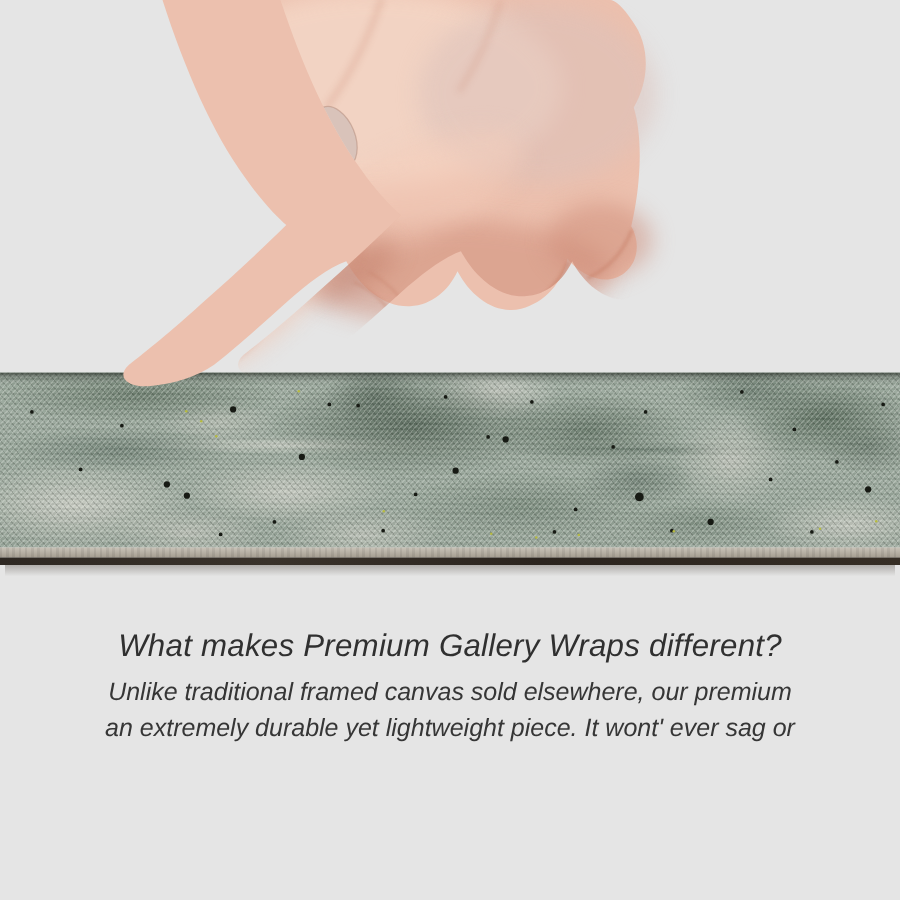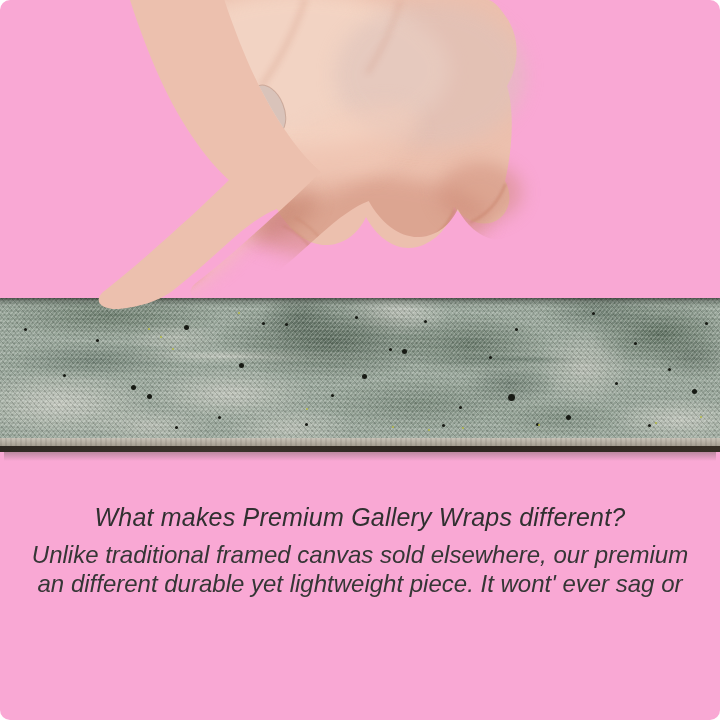--- a/index.html
+++ b/index.html
@@ -1,17 +1,17 @@
 <!DOCTYPE html>
 <html><head>
 <meta charset="utf-8">
 <style>
   html, body { margin: 0; padding: 0; background: #ffffff; }
   body { width: 720px; height: 720px; overflow: hidden; font-family: "Liberation Sans", sans-serif; }
-  .stage { position: relative; width: 720px; height: 720px; background: #f9a8d4; overflow: hidden; border-radius: 10px; }
+  .stage { position: relative; width: 720px; height: 720px; background: #e5e5e5; overflow: hidden; }
 
   
   .hand-svg { position: absolute; top: 0; left: 0; z-index: 3; display: block; }
   .soft { filter: blur(9px); }
   .soft-sm { filter: blur(3px); }
   .soft-line { filter: blur(1.2px); }
   .shade-clip { clip-path: path('M130,0 C148,56 170,106 196,142 C210,162 222,174 229,180 C211,198 186,221 160,244 C138,264 116,282 103,292 C93,301 101,310 119,309 C140,307 158,301 171,292 C188,279 209,260 229,242 C247,226 263,214 277,209 C289,231 308,246 328,245 C346,244 359,232 366,217 C377,238 397,252 417,247 C436,242 450,226 454,207 C467,223 487,229 500,218 C511,209 512,193 505,181 C512,152 515,112 507,86 C520,64 520,36 506,17 C498,5 492,0 488,0 Z'); }
 
   
   .strip { position: absolute; top: 298px; left: 0; width: 720px; height: 154px; z-index: 1; }
@@ -66,21 +66,21 @@
                       linear-gradient(180deg, #c9c3b8 0%, #a49d90 100%); }
   .darkedge { position: absolute; top: 148px; left: 0; right: 0; height: 6px;
     background: linear-gradient(90deg, #2e2822 0%, #3a332b 30%, #2b241e 60%, #362e25 100%); }
   .dropshadow { position: absolute; top: 452px; left: 4px; right: 4px; height: 9px; z-index: 0;
     background: linear-gradient(180deg, rgba(90,84,76,.38) 0%, rgba(90,84,76,0) 100%); }
 
   
   .textblock { position: absolute; top: 502px; left: 0; width: 720px; text-align: center; z-index: 2;
     color: #363636; font-style: italic; }
   .heading { font-size: 25px; line-height: 30px; margin-bottom: 8px; letter-spacing: .2px; color: #303030; white-space: nowrap; }
-  .bline { font-size: 24px; line-height: 29px; white-space: nowrap; }
+  .bline { font-size: 20px; line-height: 29px; white-space: nowrap; }
 </style>
 </head>
 <body>
 
 <div class="stage">
 
   <svg class="hand-svg" width="720" height="312" viewBox="0 0 720 312" aria-hidden="true">
     <path fill="#ecc0ae" d="M130,0 C148,56 170,106 196,142 C210,162 222,174 229,180 C211,198 186,221 160,244 C138,264 116,282 103,292 C93,301 101,310 119,309 C140,307 158,301 171,292 C188,279 209,260 229,242 C247,226 263,214 277,209 C289,231 308,246 328,245 C346,244 359,232 366,217 C377,238 397,252 417,247 C436,242 450,226 454,207 C467,223 487,229 500,218 C511,209 512,193 505,181 C512,152 515,112 507,86 C520,64 520,36 506,17 C498,5 492,0 488,0 Z"></path>
     <g class="shade-clip">
       <ellipse class="soft" cx="300" cy="70" rx="150" ry="78" fill="#f6dccc" opacity=".7"></ellipse>
@@ -117,16 +117,16 @@
       <div class="topshade"></div>
     </div>
     <div class="bevel"></div>
     <div class="darkedge"></div>
   </div>
   <div class="dropshadow"></div>
 
   <div class="textblock">
     <div class="heading">What makes Premium Gallery Wraps different?</div>
     <div class="bline">Unlike traditional framed canvas sold elsewhere, our premium</div>
-    <div class="bline">an different durable yet lightweight piece. It wont' ever sag or</div>
+    <div class="bline">an extremely durable yet lightweight piece. It wont' ever sag or</div>
   </div>
 
 </div>
 
 </body></html>

